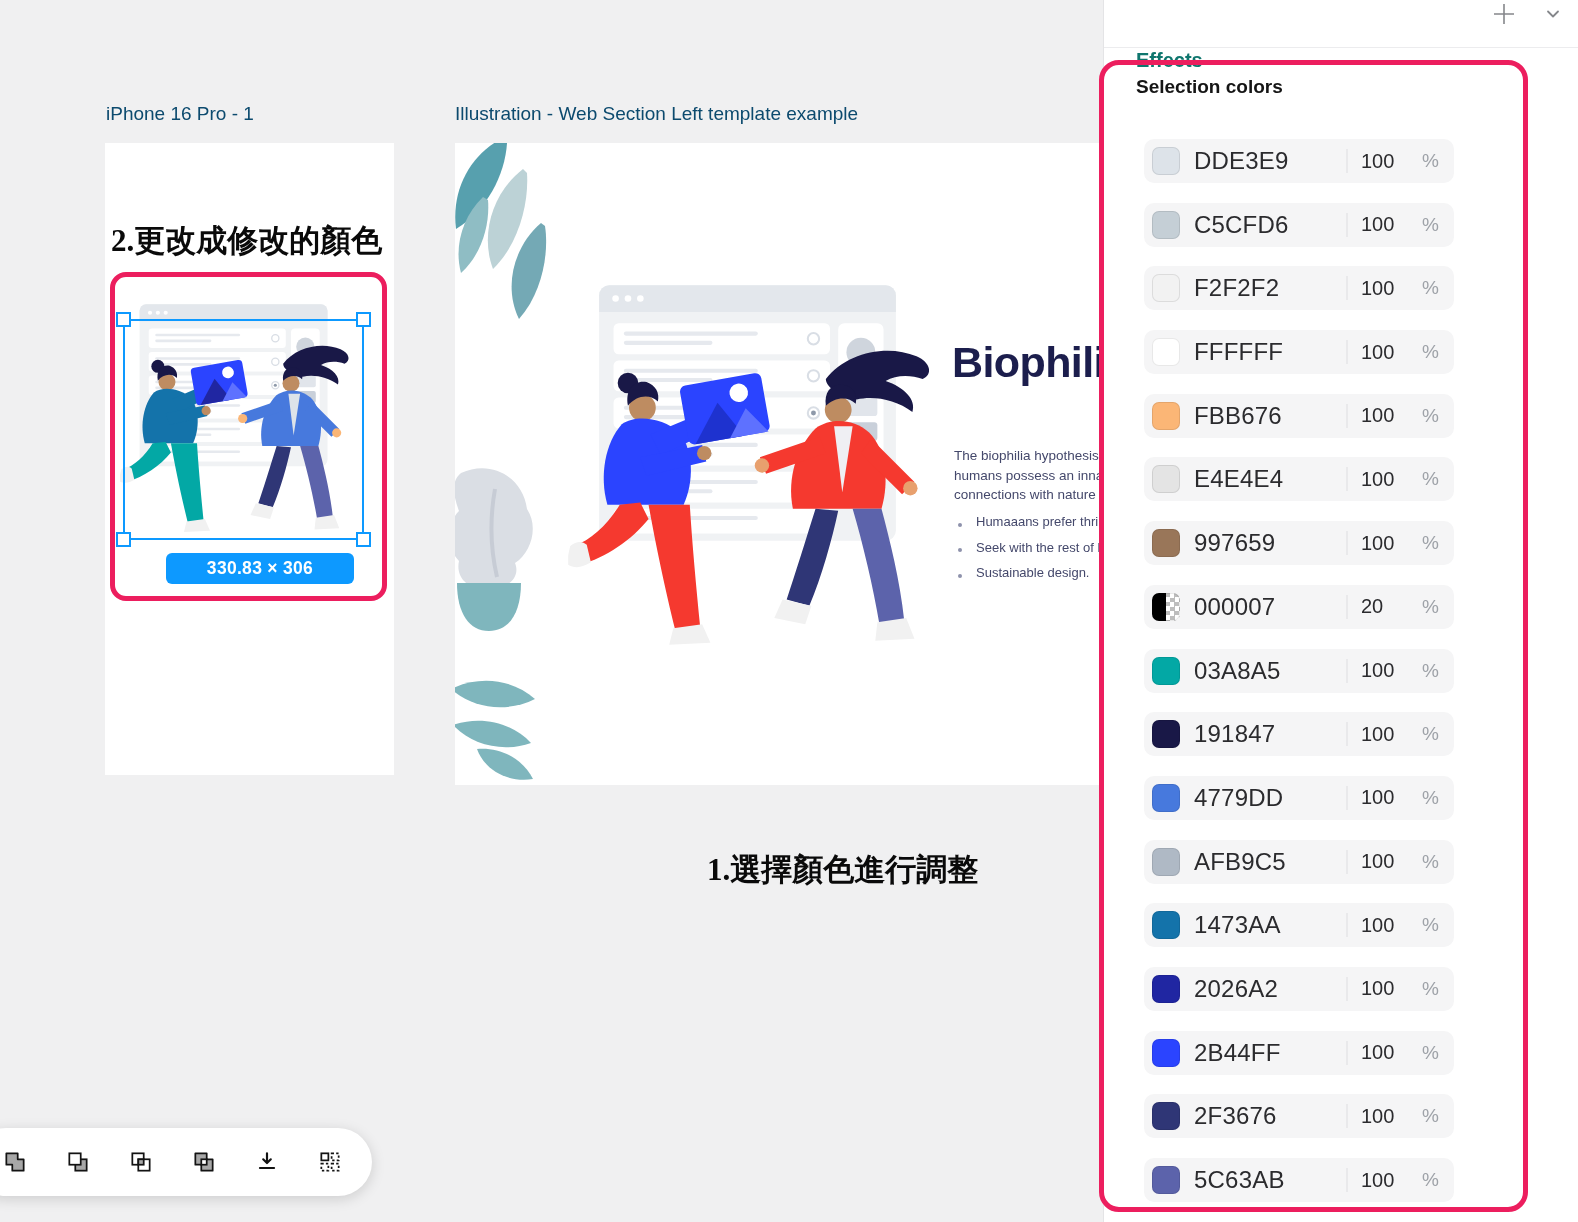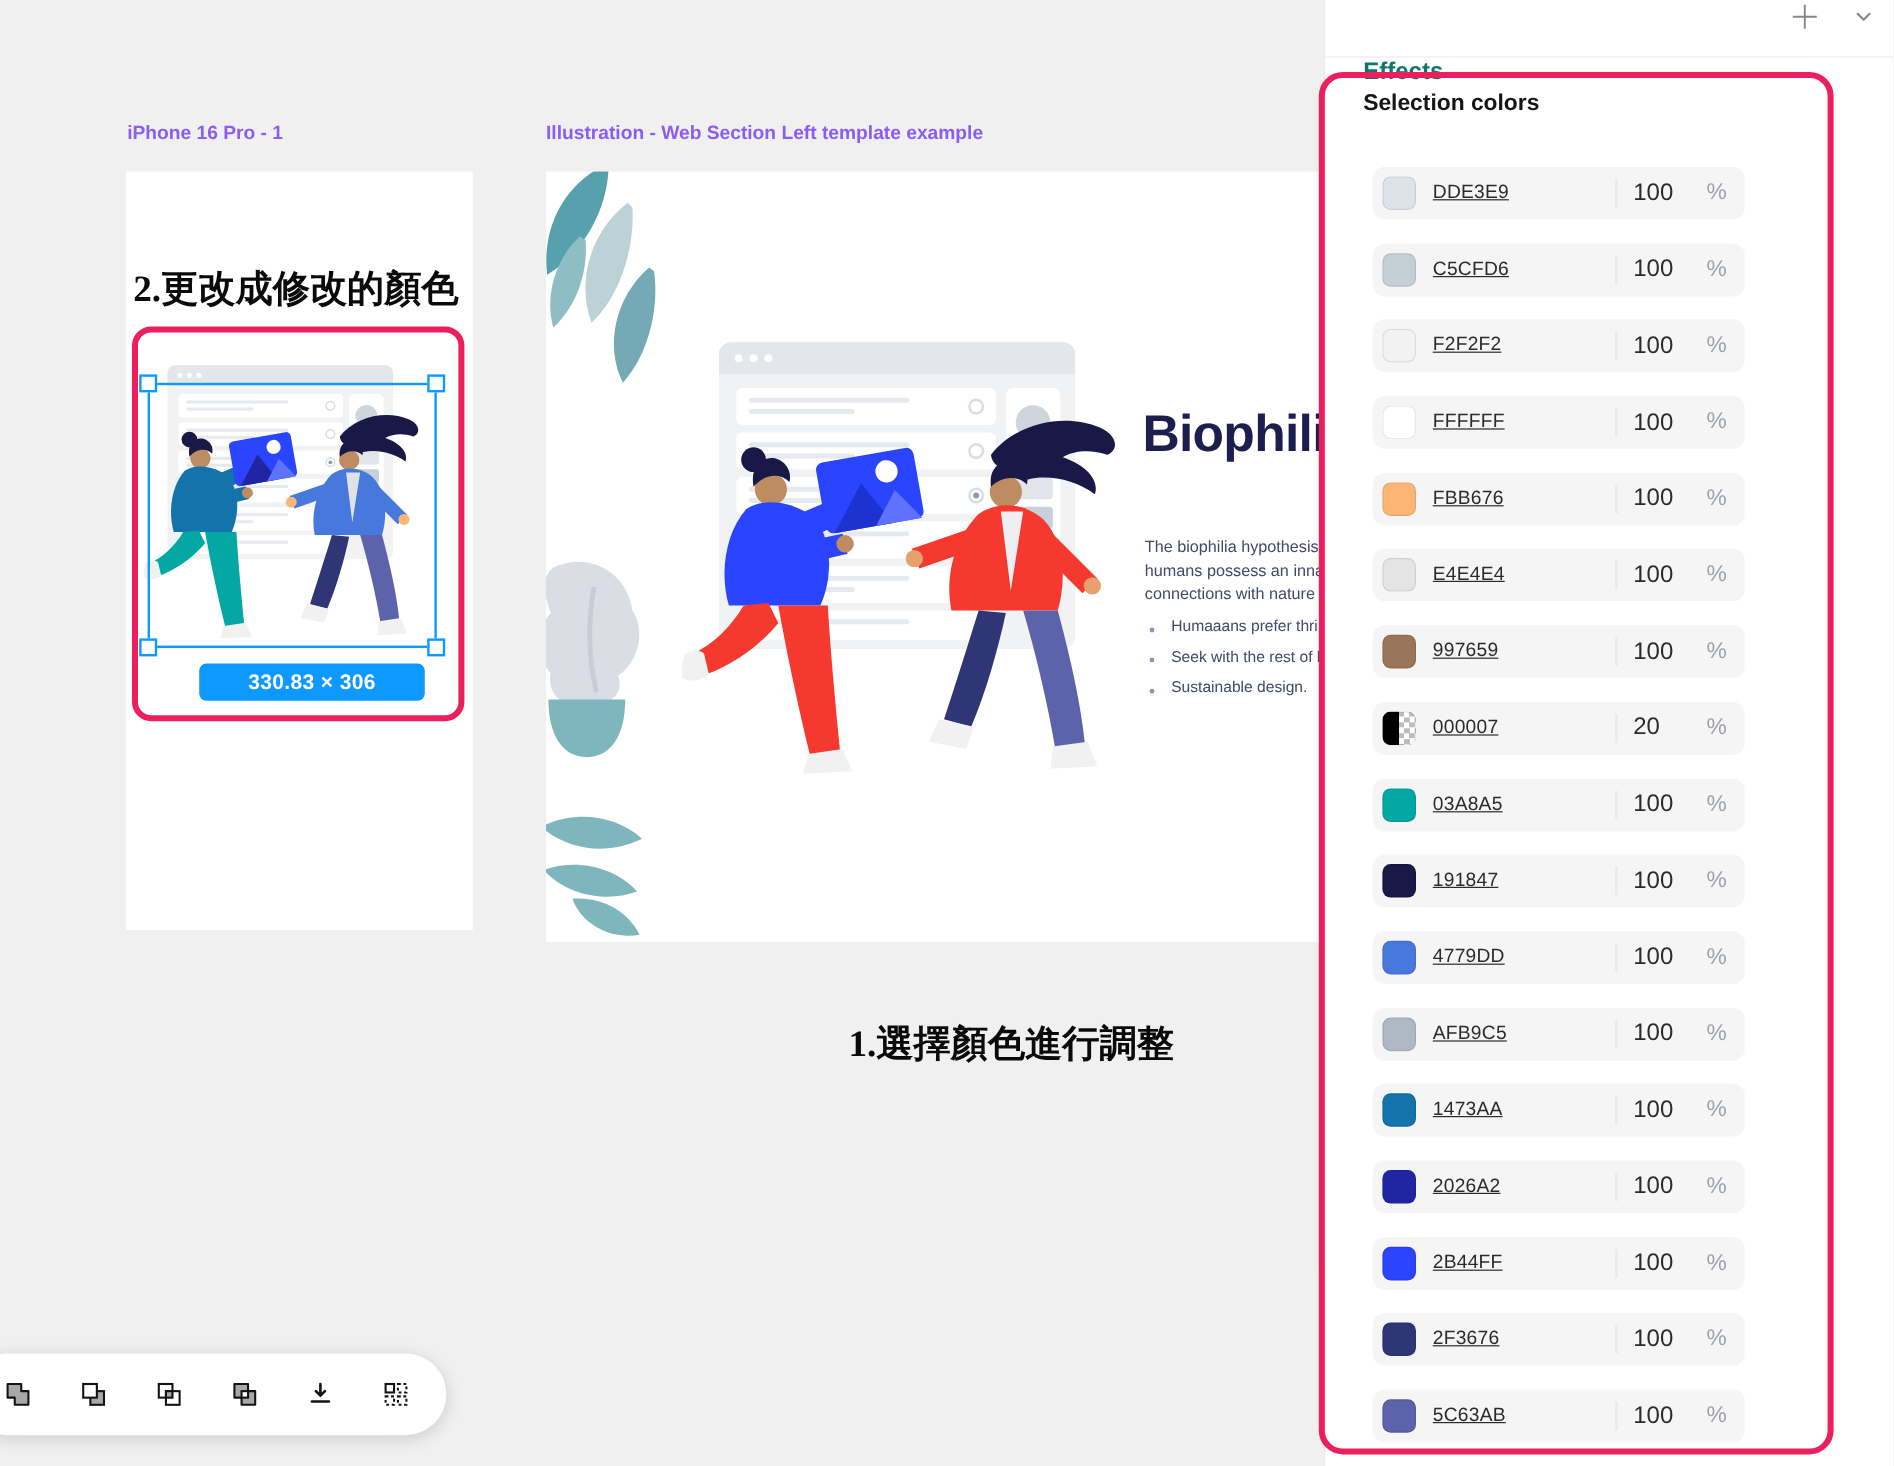--- a/index.html
+++ b/index.html
@@ -3,21 +3,21 @@
 <meta charset="utf-8">
 <style>
   html,body{margin:0;padding:0;}
   body{
     width:1578px;height:1222px;position:relative;overflow:hidden;
     background:var(--canvas-bg,#F0F0F1);
     font-family:"Liberation Sans","DejaVu Sans",sans-serif;
     -webkit-font-smoothing:antialiased;
   }
   
-  .frame-label{position:absolute;top:103px;font-size:16px;color:#8b5cf6;white-space:nowrap;font-weight:bold;}
+  .frame-label{position:absolute;top:103px;font-size:19px;color:#0c4a6e;white-space:nowrap;}
   #label-left{left:106px;}
   #label-mid{left:455px;}
 
   
   .frame{position:absolute;background:#fff;}
   #frame-left{left:105px;top:143px;width:289px;height:632px;}
   #frame-mid{left:455px;top:143px;width:645px;height:642px;overflow:hidden;}
 
   
   .deco{position:absolute;}
@@ -67,21 +67,21 @@
   #sc-title{position:absolute;left:32px;top:76px;font-size:19px;font-weight:700;color:#151515;}
   #color-rows{position:absolute;left:40px;top:139px;}
   .crow{width:310px;height:44px;background:#F5F5F6;border-radius:10px;margin-bottom:19.7px;
     position:relative;display:flex;align-items:center;}
   .swatch{width:28px;height:28px;border-radius:7px;margin-left:8px;flex:none;
     box-shadow:inset 0 0 0 1px rgba(0,0,0,0.09);}
   .swatch.checker{
     background-image:linear-gradient(90deg,#000 0 50%,rgba(0,0,0,0) 50%),
       repeating-conic-gradient(#BDBDBD 0% 25%, #fff 0% 50%);
     background-size:100% 100%, 9px 9px;}
-  .chex{margin-left:14px;font-size:16px;color:#2B2B2E;letter-spacing:0.2px;text-decoration:underline;}
+  .chex{margin-left:14px;font-size:24px;color:#2B2B2E;letter-spacing:0.2px;}
   .cdiv{position:absolute;left:202px;top:10px;width:2px;height:24px;background:#E9E9EB;}
   .cval{position:absolute;left:217px;font-size:20px;color:#2B2B2E;}
   .cpct{position:absolute;right:15px;font-size:19px;color:#9EA2A8;}
 
   
   #toolbar{position:absolute;left:-28px;top:1128px;width:400px;height:68px;background:#fff;
     border-radius:34px;box-shadow:0 3px 14px rgba(0,0,0,0.15);display:flex;align-items:center;
     padding-left:30px;gap:37px;z-index:20;box-sizing:border-box;}
   .tb-icon{width:26px;height:26px;flex:none;cursor:pointer;}
 

